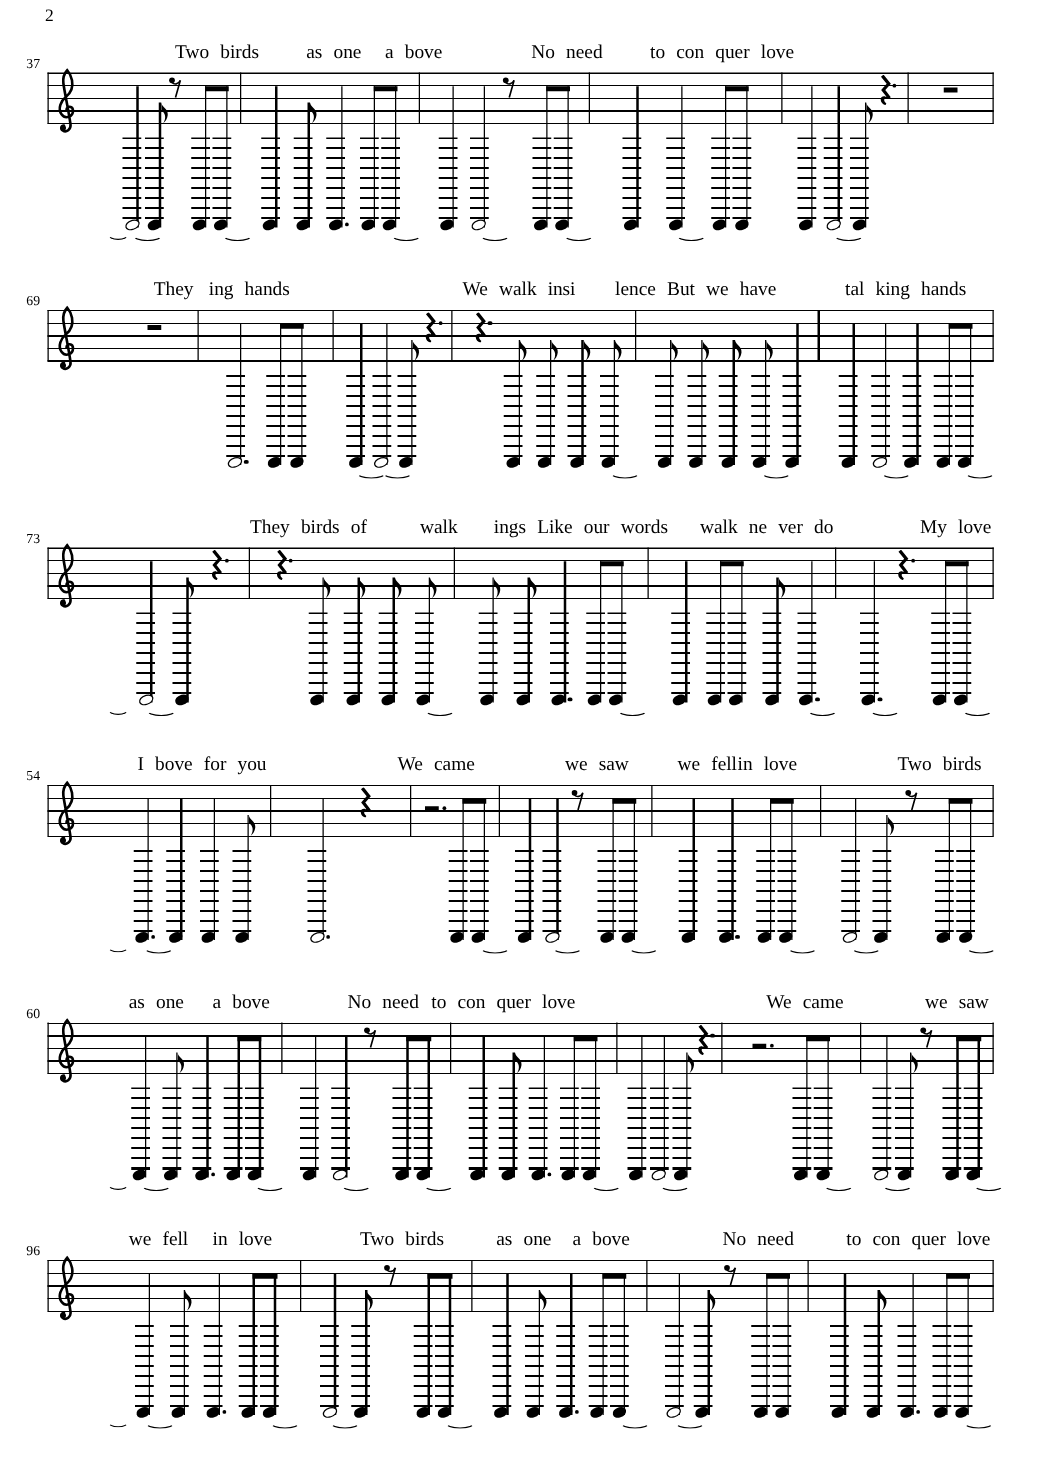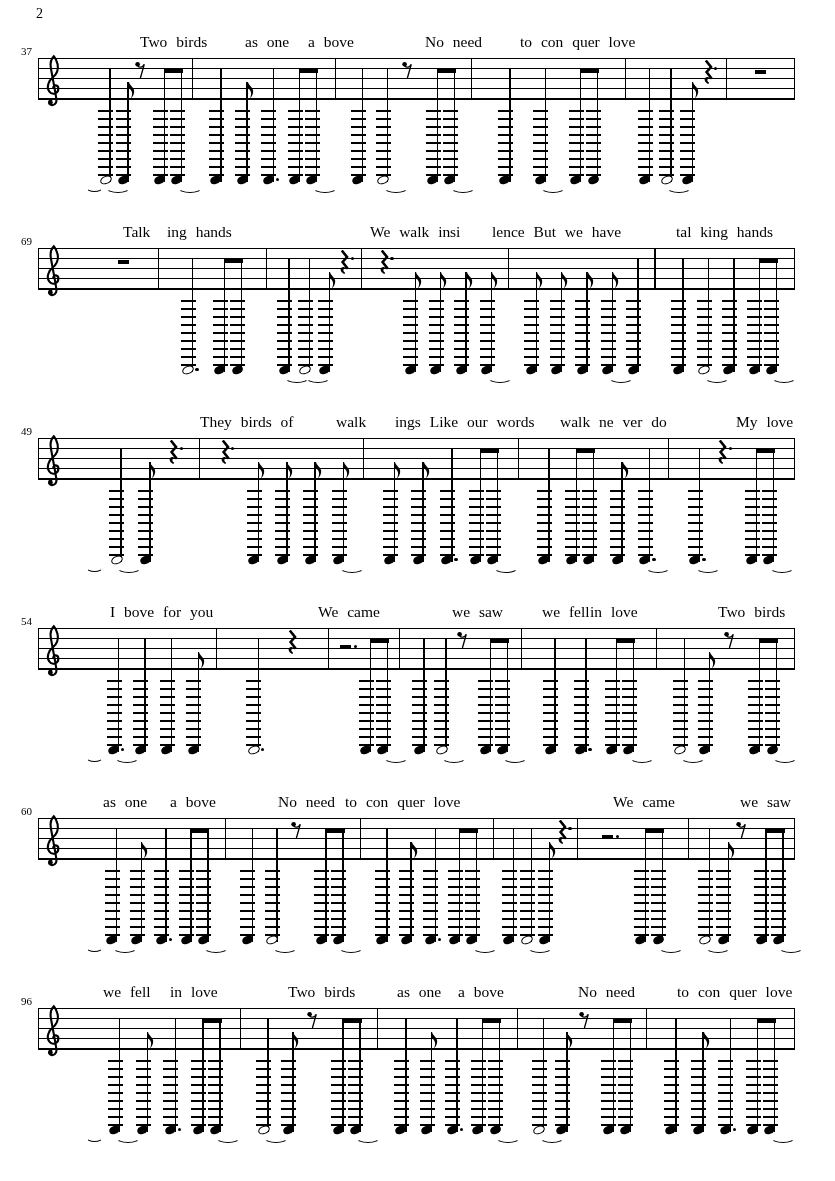--- a/index.html
+++ b/index.html
@@ -232,21 +232,21 @@
               <div class="ev rest">
                 <div class="rrect w"></div>
               </div>
             </div>
           </div>
         </div>
       </div>
       <div class="system">
         <div class="sysnum">69</div>
         <div class="lyrics" style="position: absolute; inset: 0px;">
-          <span class="lyric" style="left: 123px;">Talk</span>
+          <span class="lyric" style="left: 123px;">They</span>
           <span class="lyric" style="left: 167px;">ing hands</span>
           <span class="lyric" style="left: 370px;">We walk in</span>
           <span class="lyric" style="left: 450px;">si</span>
           <span class="lyric" style="left: 492px;">lence But we have</span>
           <span class="lyric" style="left: 676px;">tal king hands</span>
         </div>
         <div class="staffrow">
           <div class="stafflines"></div>
           <div class="clef">
             <svg viewBox="0 0 26 62" xmlns="http://www.w3.org/2000/svg">
@@ -435,21 +435,21 @@
                 <div class="stem s2"></div>
                 <div class="head"></div>
                 <div class="head h2"></div>
                 <div class="tie t2"></div>
               </div>
             </div>
           </div>
         </div>
       </div>
       <div class="system">
-        <div class="sysnum">49</div>
+        <div class="sysnum">73</div>
         <div class="lyrics" style="position: absolute; inset: 0px;">
           <span class="lyric" style="left: 200px;">They birds of</span>
           <span class="lyric" style="left: 336px;">walk</span>
           <span class="lyric" style="left: 395px;">ings Like our words</span>
           <span class="lyric" style="left: 560px;">walk ne ver do</span>
           <span class="lyric" style="left: 736px;">My love</span>
         </div>
         <div class="staffrow">
           <div class="stafflines"></div>
           <div class="clef">

